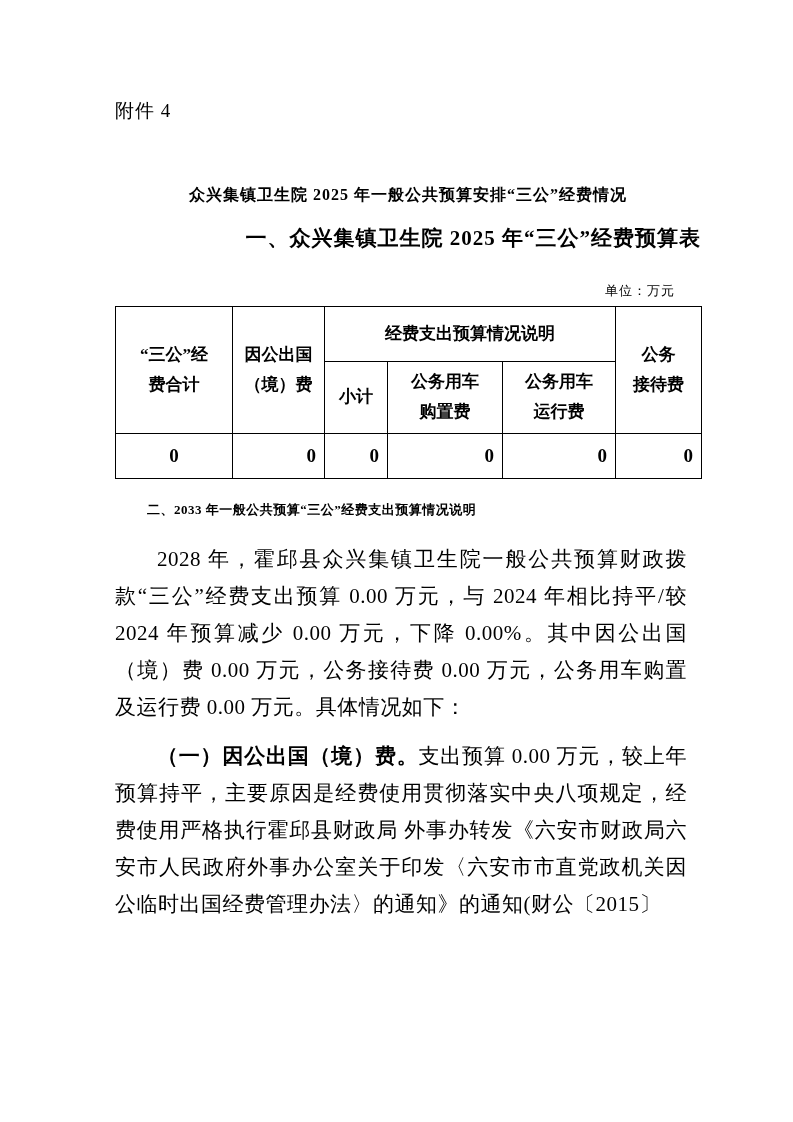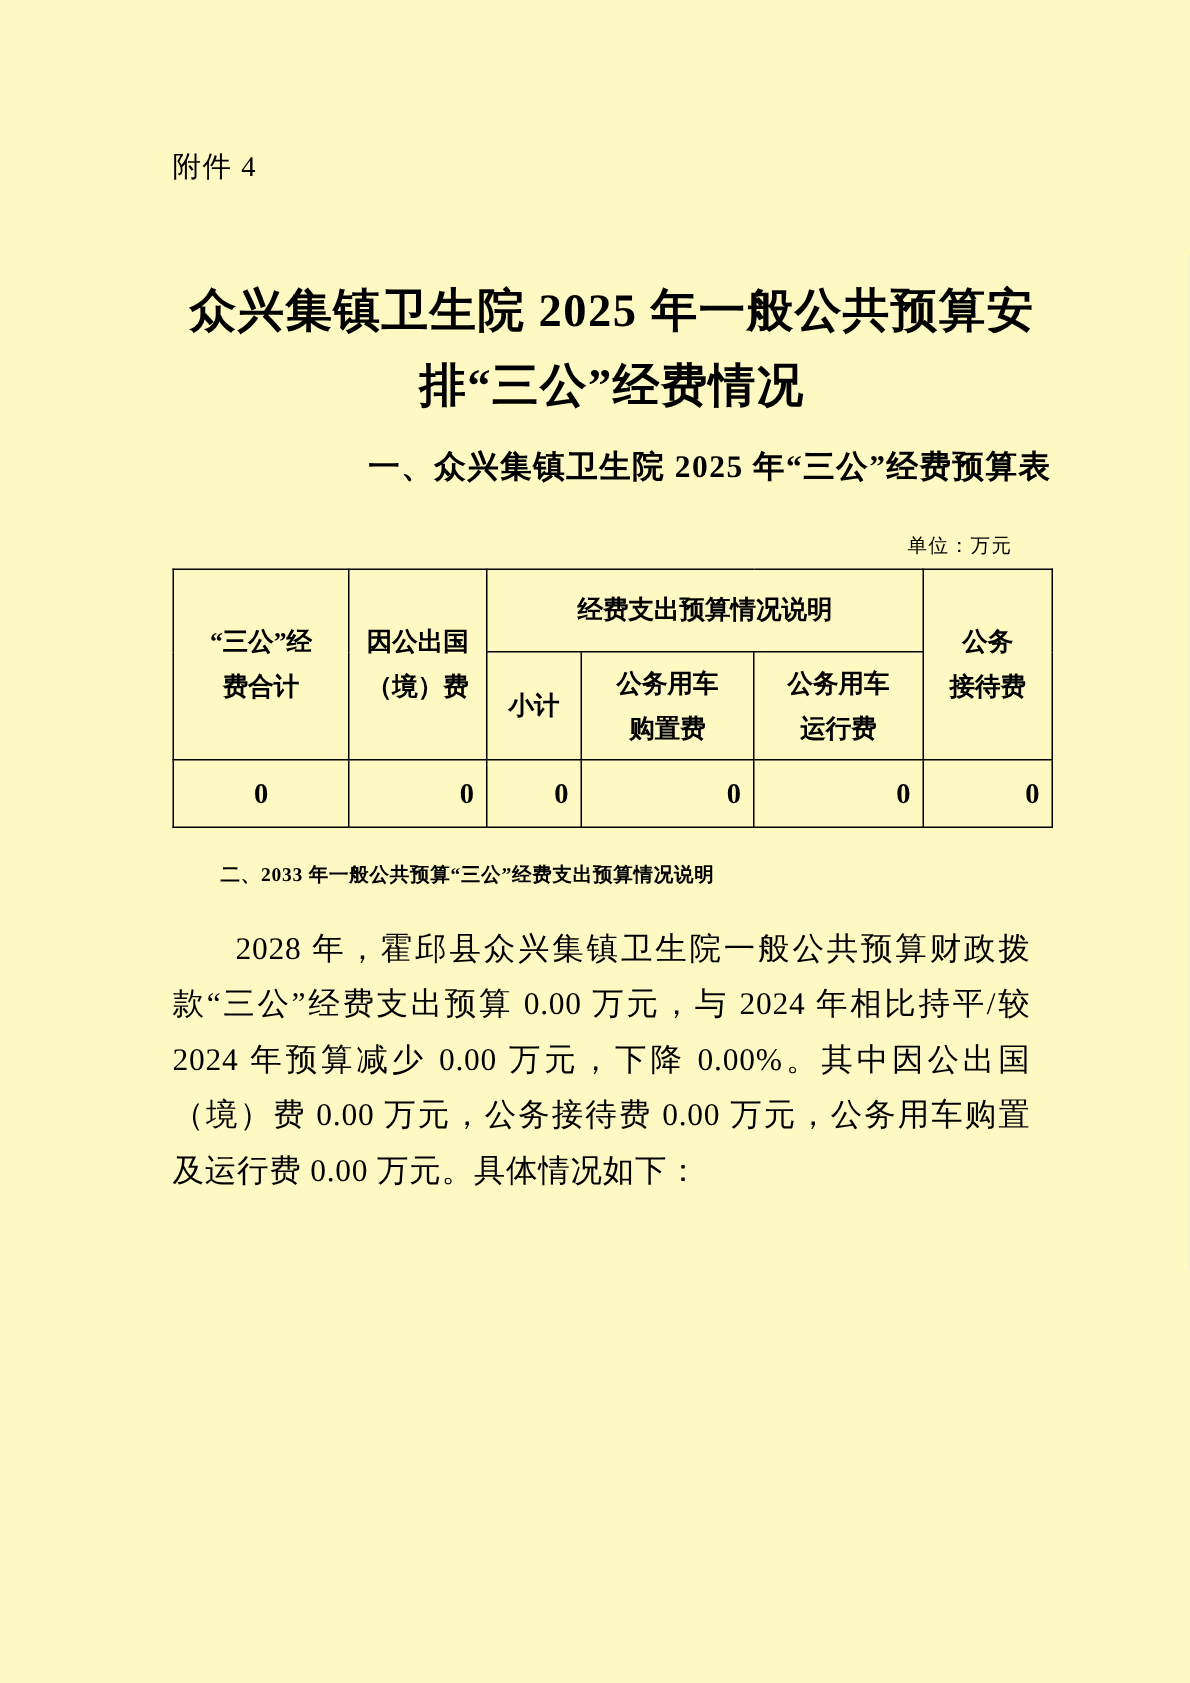--- a/index.html
+++ b/index.html
@@ -1,26 +1,26 @@
 <!DOCTYPE html>
 <html><head>
 <meta charset="utf-8">
 <style>
   * { margin:0; padding:0; box-sizing:border-box; }
   html,body { background:#e8e8e8; }
   .page {
     width:793px; height:1122px; margin:0 auto;
-    background:#fef9c3; color:#000;
+    background:#ffffff; color:#000;
     font-family:"Liberation Serif", serif;
     padding:98px 92px 40px 115px;
     overflow:hidden; position:relative;
   }
   .attachment { font-size:19px; letter-spacing:1px; }
   .doc-title {
-    margin-top:58px; font-size:31px; font-weight:bold;
+    margin-top:58px; font-size:16px; font-weight:bold;
     text-align:center; line-height:1.6; letter-spacing:1px;
   }
   .sec1 {
     margin-top:16px; font-size:21px; font-weight:bold;
     text-align:right; letter-spacing:1px;
   }
   .unit {
     margin-top:30px; font-size:13px; text-align:right;
     padding-right:26px; letter-spacing:1px;
   }
@@ -96,14 +96,15 @@
       <td>0</td>
       <td>0</td>
     </tr>
   </tbody>
     </table>
 
   <div class="sec2">二、2033 年一般公共预算“三公”经费支出预算情况说明</div>
 
   <p class="body-p">2028 年，霍邱县众兴集镇卫生院一般公共预算财政拨款“三公”经费支出预算 0.00 万元，与 2024 年相比持平/较 2024 年预算减少 0.00 万元，下降 0.00%。其中因公出国（境）费 0.00 万元，公务接待费 0.00 万元，公务用车购置及运行费 0.00 万元。具体情况如下：</p>
 
+  <p class="body-p second"><span class="bold">（一）因公出国（境）费。</span><span>支出预算 0.00 万元，较上年预算持平，主要原因是经费使用贯彻落实中央八项规定，经费使用严格执行霍邱县财政局 外事办转发《六安市财政局六安市人民政府外事办公室关于印发〈六安市市直党政机关因公临时出国经费管理办法〉的通知》的通知(财公〔2015〕</span></p>
 
 </div>
 
 </body></html>

